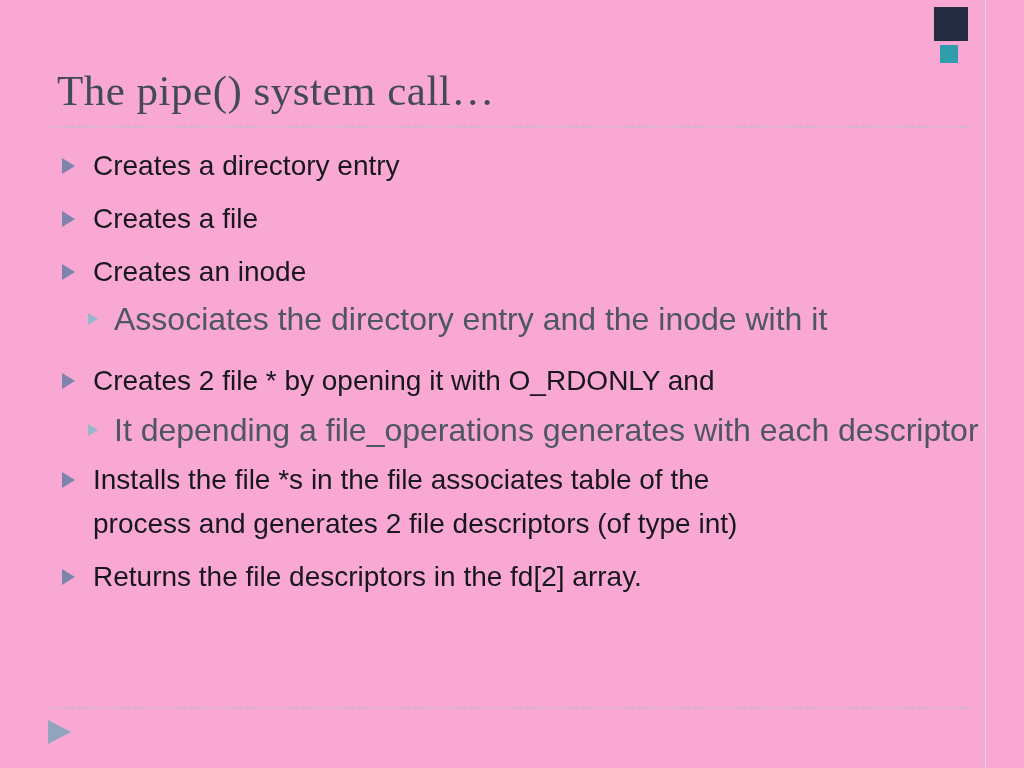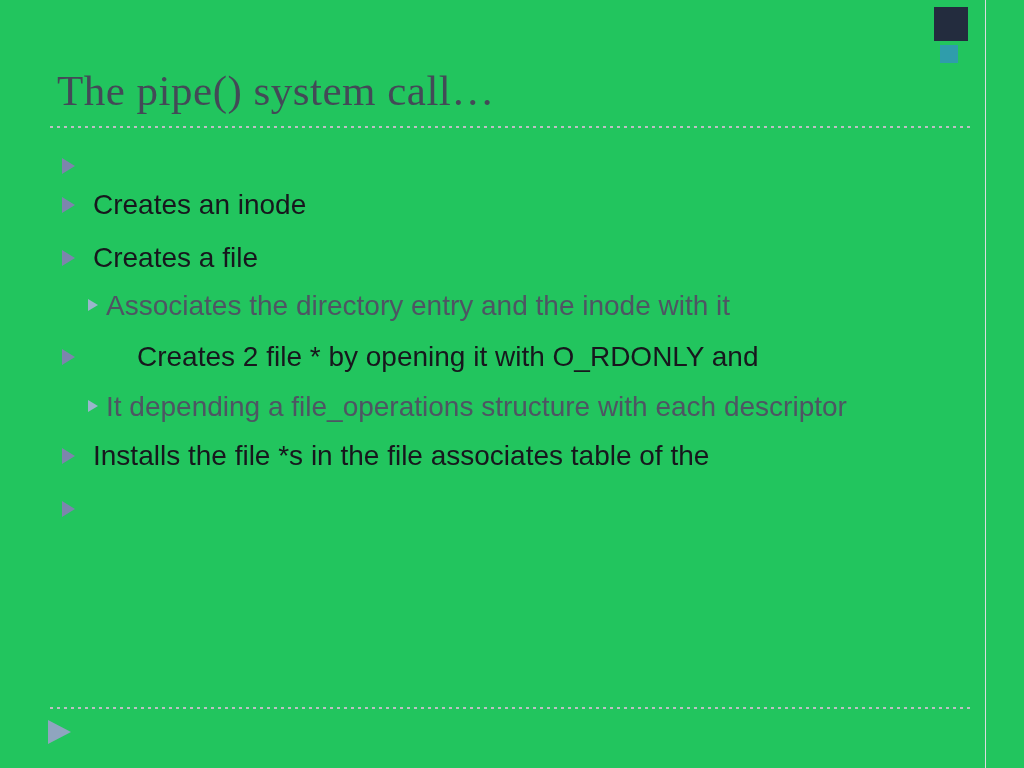--- a/index.html
+++ b/index.html
@@ -4,21 +4,21 @@
 <style>
   html, body {
     margin: 0;
     padding: 0;
     background: #ffffff;
   }
   .slide {
     position: relative;
     width: 1024px;
     height: 768px;
-    background: #22c55e;
+    background: #f9a8d4;
     overflow: hidden;
     font-family: "Liberation Sans", sans-serif;
   }
 
   
   .right-rule {
     position: absolute;
     left: 985px;
     top: 0;
     width: 1px;
@@ -76,23 +76,24 @@
     align-items: flex-start;
   }
   .row .lines { white-space: nowrap; }
 
   .l1 .lines {
     font-size: 28px;
     line-height: 44px;
     color: #17171d;
   }
   .l2 .lines {
-    font-size: 28px;
+    font-size: 32px;
     line-height: 39px;
     color: #4e5563;
+    margin-left: 8px;
   }
 
   .tri {
     width: 0;
     height: 0;
     flex: 0 0 auto;
   }
   .l1 .tri {
     margin-left: 12px;
     margin-top: 14px;
@@ -107,21 +108,21 @@
     margin-right: 8px;
     border-left: 10px solid #9ab5cc;
     border-top: 6px solid transparent;
     border-bottom: 6px solid transparent;
   }
 
   .mt2  { margin-top: 2px; }
   .mt6  { margin-top: 6px; }
   .mt8  { margin-top: 8px; }
   .mt9  { margin-top: 9px; }
-  .mt10 { margin-top: 10px; gap: 44px; }
+  .mt10 { margin-top: 20px; }
 
   .it { }
 
   
   .footer-tri {
     position: absolute;
     left: 48px;
     top: 720px;
     width: 0;
     height: 0;
@@ -139,68 +140,75 @@
   <div class="sq-dark"></div>
   <div class="sq-teal"></div>
 
   <div class="title">The pipe() system call…</div>
   <div class="dotted-rule rule-top"></div>
 
   <div class="content">
 
     <div class="row l1 mt2">
       <div class="tri"></div>
+      <div class="lines">
+        <div>Creates a directory entry</div>
+      </div>
     </div>
 
     <div class="row l1 mt9">
       <div class="tri"></div>
       <div class="lines">
+        <div>Creates a file</div>
+      </div>
+    </div>
+
+    <div class="row l1 mt9">
+      <div class="tri"></div>
+      <div class="lines">
         <div>Creates an inode</div>
       </div>
     </div>
 
+    <div class="row l2 mt6">
+      <div class="tri"></div>
+      <div class="lines">
+        <div>Associates the directory entry and the inode with it</div>
+      </div>
+    </div>
+
+    <div class="row l1 mt10">
+      <div class="tri"></div>
+      <div class="lines">
+        <div>Creates 2 file * by opening it with O_RDONLY and</div>
+      </div>
+    </div>
+
+    <div class="row l2 mt8">
+      <div class="tri"></div>
+      <div class="lines">
+        <div>
+          <span>It depending a </span><span class="it">file_operations</span><span> generates with each descriptor</span>
+        </div>
+      </div>
+    </div>
+
+    <div class="row l1 mt8">
+      <div class="tri"></div>
+      <div class="lines">
+        <div>Installs the file *s in the file associates table of the</div>
+        <div>process and generates 2 file descriptors (of type int)</div>
+      </div>
+    </div>
+
     <div class="row l1 mt9">
       <div class="tri"></div>
       <div class="lines">
-        <div>Creates a file</div>
-      </div>
-    </div>
-
-    <div class="row l2 mt6">
-      <div class="tri"></div>
-      <div class="lines">
-        <div>Associates the directory entry and the inode with it</div>
-      </div>
-    </div>
-
-    <div class="row l1 mt10">
-      <div class="tri"></div>
-      <div class="lines">
-        <div>Creates 2 file * by opening it with O_RDONLY and</div>
-      </div>
-    </div>
-
-    <div class="row l2 mt8">
-      <div class="tri"></div>
-      <div class="lines">
-        <div>
-          <span>It depending a </span><span class="it">file_operations</span><span> structure with each descriptor</span>
-        </div>
-      </div>
-    </div>
-
-    <div class="row l1 mt8">
-      <div class="tri"></div>
-      <div class="lines">
-        <div>Installs the file *s in the file associates table of the</div>
-      </div>
-    </div>
-
-    <div class="row l1 mt9">
-      <div class="tri"></div>
+        <div>Returns the file descriptors in the fd[2] array.</div>
+      </div>
     </div>
 
   </div>
 
   <div class="dotted-rule rule-bottom"></div>
   <div class="footer-tri"></div>
 
 </div>
 
 </body></html>

